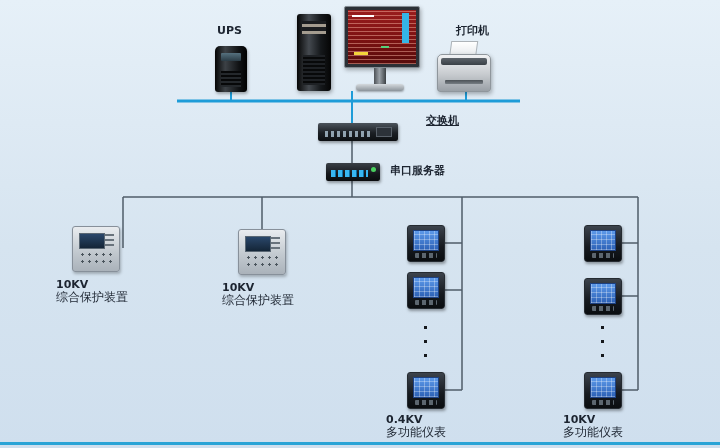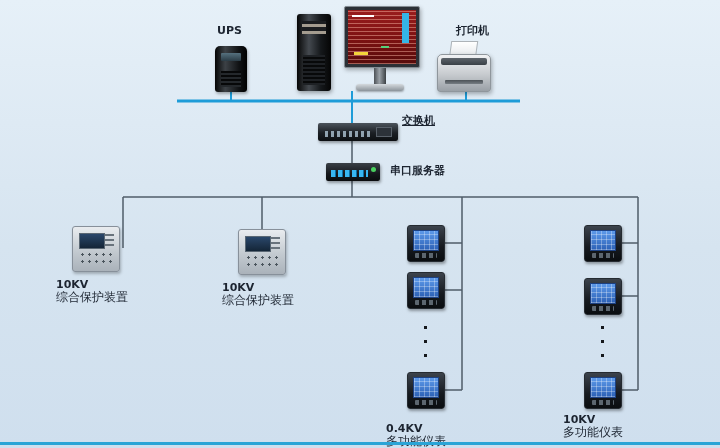--- a/index.html
+++ b/index.html
@@ -148,21 +148,21 @@
   <div class="label bold" style="left:449px;top:24px;width:40px;text-align:right;">打印机</div>
   <div class="printer-paper"></div>
   <div class="printer"></div>
   <div class="printer-top"></div>
   <div class="printer-slot"></div>
 
   <div class="switch">
     <div class="switch-ports"></div>
     <div class="switch-panel"></div>
   </div>
-  <div class="label bold" style="left:402px;top:114px;text-decoration:underline;">交换机</div>
+  <div class="label bold" style="left:426px;top:114px;text-decoration:underline;">交换机</div>
 
   <div class="serial">
     <div class="serial-ports"></div>
     <div class="serial-led"></div>
   </div>
   <div class="label bold" style="left:390px;top:165px;font-family:Liberation Mono, monospace;">串口服务器</div>
 
   <div class="prot" style="left:72px;top:226px;">
     <div class="prot-screen"></div>
     <div class="prot-keys"></div>
@@ -193,21 +193,21 @@
   </div>
   <div class="vdots" style="left:424px;top:326px;">
       <i></i>
       <i></i>
       <i></i>
     </div>
   <div class="meter" style="left:407px;top:372px;">
     <div class="meter-lcd"></div>
     <div class="meter-btns"></div>
   </div>
-  <div class="label-stack" style="left:386px;top:413px;width:80px;margin-top:9px;">
+  <div class="label-stack" style="left:386px;top:413px;width:80px;">
     <span class="kv">0.4KV</span>
     <span class="nm">多功能仪表</span>
   </div>
 
   <div class="meter" style="left:584px;top:225px;">
     <div class="meter-lcd"></div>
     <div class="meter-btns"></div>
   </div>
   <div class="meter" style="left:584px;top:278px;">
     <div class="meter-lcd"></div>

